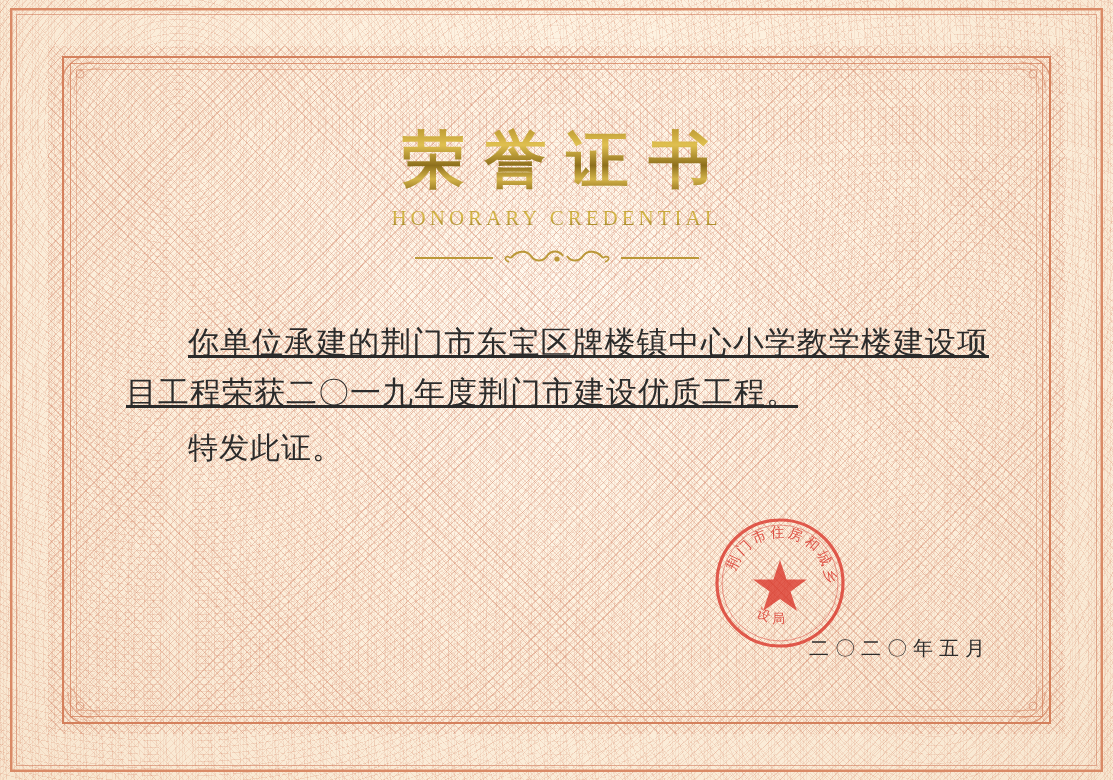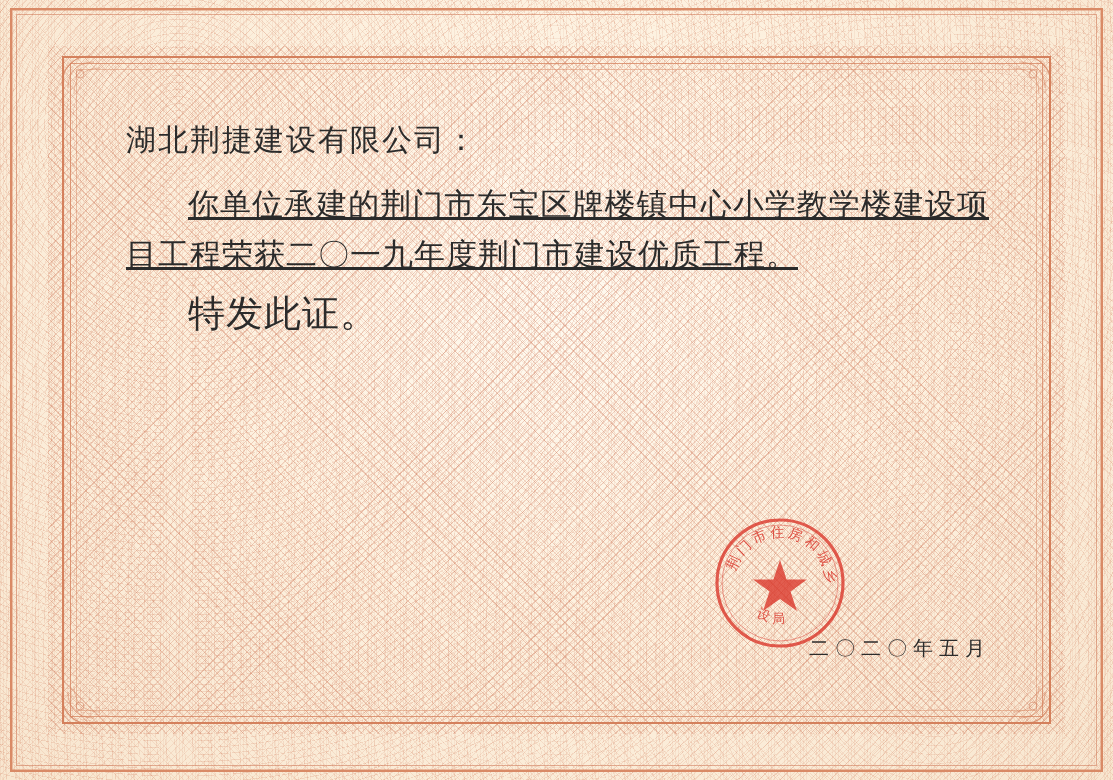--- a/index.html
+++ b/index.html
@@ -150,21 +150,21 @@
   }
   .para {
     font-size: 31px;
     line-height: 1.62;
     letter-spacing: 1px;
     text-align: justify;
   }
   .para-indent { text-indent: 62px; text-decoration: underline; }
   .closing {
     margin-top: 10px;
-    font-size: 37px;
+    font-size: 30px;
     text-indent: 62px;
     letter-spacing: 1px;
   }
 
   
   .date-row {
     position: absolute;
     right: 42px;
     bottom: 44px;
     font-family: "DejaVu Serif", "Liberation Serif", serif;
@@ -226,23 +226,37 @@
     <svg viewBox="0 0 68 68" xmlns="http://www.w3.org/2000/svg">
       <path d="M2 30 C2 14 14 2 30 2" fill="none" stroke="#d4805c" stroke-width="1.2"></path>
       <path d="M8 34 C8 18 18 8 34 8" fill="none" stroke="#d4805c" stroke-width="0.8"></path>
       <path d="M14 40 C14 24 24 14 40 14" fill="none" stroke="#d4805c" stroke-width="0.6"></path>
       <circle cx="20" cy="20" r="4" fill="none" stroke="#cd7656" stroke-width="0.7"></circle>
     </svg>
   </div>
 
   <div class="content">
 
+    <div class="title-block">
+      <div class="title-cn">荣誉证书</div>
+      <div class="title-en">HONORARY  CREDENTIAL</div>
+      <div class="divider">
+        <svg viewBox="0 0 300 26" xmlns="http://www.w3.org/2000/svg">
+          <line x1="8" y1="13" x2="86" y2="13" stroke="#b8942f" stroke-width="2.2"></line>
+          <line x1="214" y1="13" x2="292" y2="13" stroke="#b8942f" stroke-width="2.2"></line>
+          <path d="M104 13 C110 5 120 5 124 11 C128 17 136 17 140 11 C144 5 152 5 156 11" fill="none" stroke="#b8942f" stroke-width="2"></path>
+          <path d="M196 13 C190 5 180 5 176 11 C172 17 164 17 160 11" fill="none" stroke="#b8942f" stroke-width="2"></path>
+          <circle cx="150" cy="14" r="2.6" fill="#b8942f"></circle>
+          <path d="M104 13 C98 9 96 15 102 17" fill="none" stroke="#b8942f" stroke-width="1.6"></path>
+          <path d="M196 13 C202 9 204 15 198 17" fill="none" stroke="#b8942f" stroke-width="1.6"></path>
+        </svg>
+      </div>
+    </div>
 
     <div class="body-text">
-      <div class="salutation">湖北荆捷建设有限公司：</div>
       <div class="para para-indent">你单位承建的荆门市东宝区牌楼镇中心小学教学楼建设项目工程荣获二〇一九年度荆门市建设优质工程。</div>
       <div class="closing">特发此证。</div>
     </div>
 
     <div class="seal">
       <svg viewBox="0 0 150 150" xmlns="http://www.w3.org/2000/svg">
         <circle cx="75" cy="75" r="63" fill="none" stroke="#d93025" stroke-width="3.2" opacity="0.85"></circle>
         <circle cx="75" cy="75" r="58" fill="none" stroke="#d93025" stroke-width="1" opacity="0.5"></circle>
         <polygon points="75,52 81.6,71.5 102,71.5 85.5,83.5 92,103 75,91 58,103 64.5,83.5 48,71.5 68.4,71.5" fill="#d93025" opacity="0.85"></polygon>
         <path id="sealArcTop" d="M75,75 m-46,0 a46,46 0 1,1 92,0" fill="none"></path>

